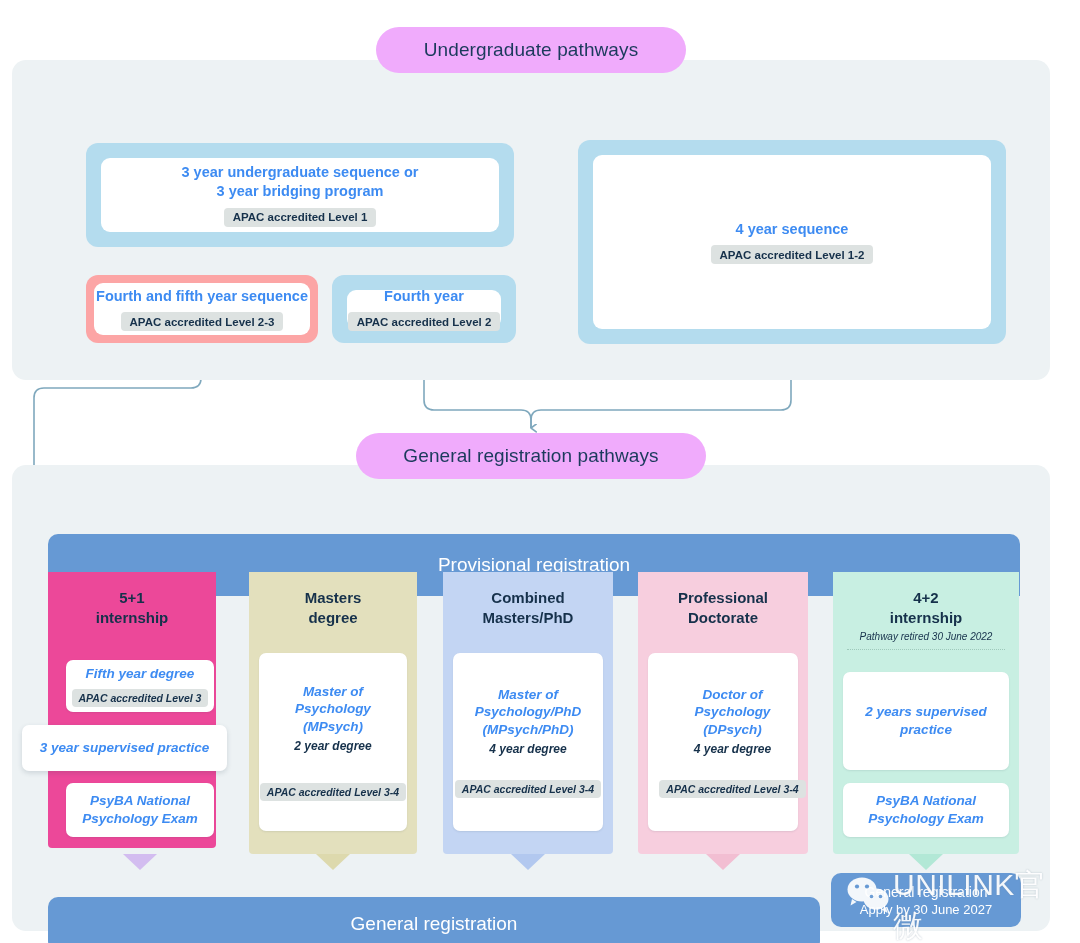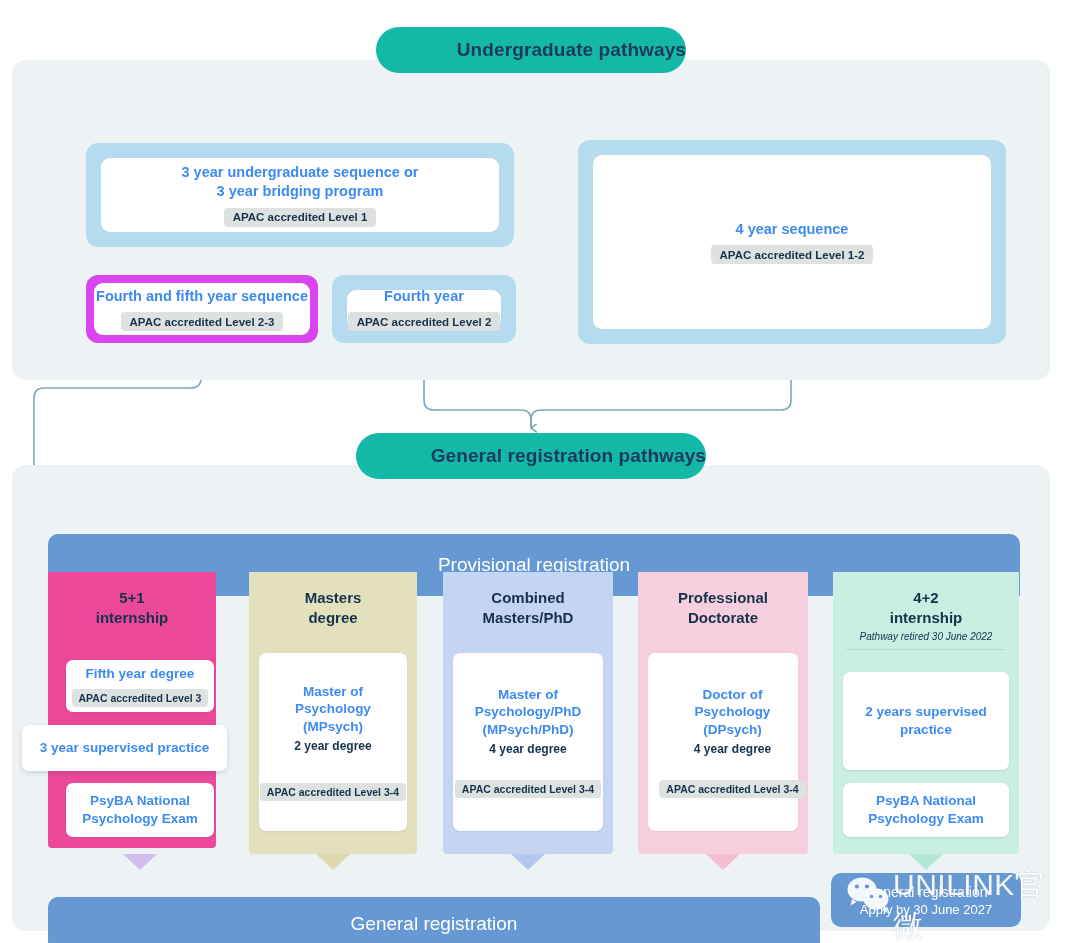--- a/index.html
+++ b/index.html
@@ -17,45 +17,45 @@
   .abs{position:absolute;box-sizing:border-box;}
 
   
   .panel{
     background:#edf2f4;
     border-radius:14px;
   }
 
   
   .pill{
-    background:#14b8a6;
+    background:#f0abfc;
     border-radius:26px;
-    display:flex;align-items:center;justify-content:flex-end;
+    display:flex;align-items:center;justify-content:center;
     color:#1b3a5c;
     font-size:19px;
-    font-weight:700;
+    font-weight:400;
     letter-spacing:.1px;
   }
 
   
   .obox{
     border-radius:12px;
     display:flex;flex-direction:column;align-items:center;justify-content:center;
     box-sizing:border-box;
   }
   .obox .inner{
     background:#ffffff;
     border-radius:9px;
     width:100%;height:100%;
     display:flex;flex-direction:column;align-items:center;justify-content:center;
     box-sizing:border-box;
     gap:7px;
   }
   .ob-blue{background:#b4dcee;padding:15px;}
-  .ob-purple{background:#d946ef;padding:8px;}
+  .ob-purple{background:#fca5a5;padding:8px;}
 
   .title-blue{
     color:#3d8bf2;font-weight:bold;font-size:14.5px;line-height:1.28;text-align:center;
   }
   .apac{
     background:#dde2e1;
     color:#16314b;
     font-weight:bold;
     font-size:11.5px;
     border-radius:4px;
@@ -101,20 +101,21 @@
     margin:7px 14px 0 14px;
   }
   .wbox{
     background:#ffffff;
     border-radius:7px;
     position:absolute;
     box-sizing:border-box;
     display:flex;flex-direction:column;align-items:center;justify-content:center;
     gap:6px;
     box-shadow:0 1px 2px rgba(40,60,80,.10);
+    font-style:italic;
   }
   .wbox .t{
     color:#3d8bf2;font-weight:bold;font-size:13.5px;line-height:1.3;text-align:center;
   }
   .wbox .yr{
     color:#16314b;font-weight:bold;font-size:12px;text-align:center;margin-top:-2px;
   }
   .arrowdown{
     position:absolute;
     width:0;height:0;

